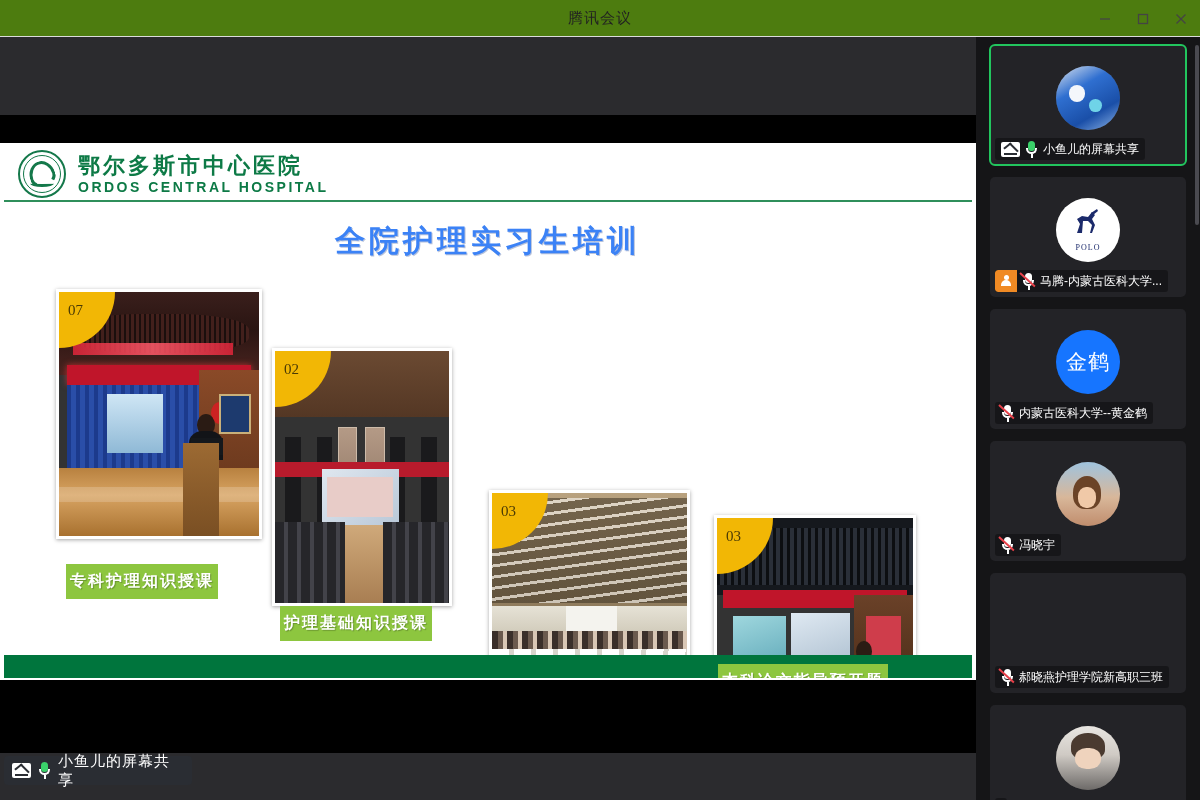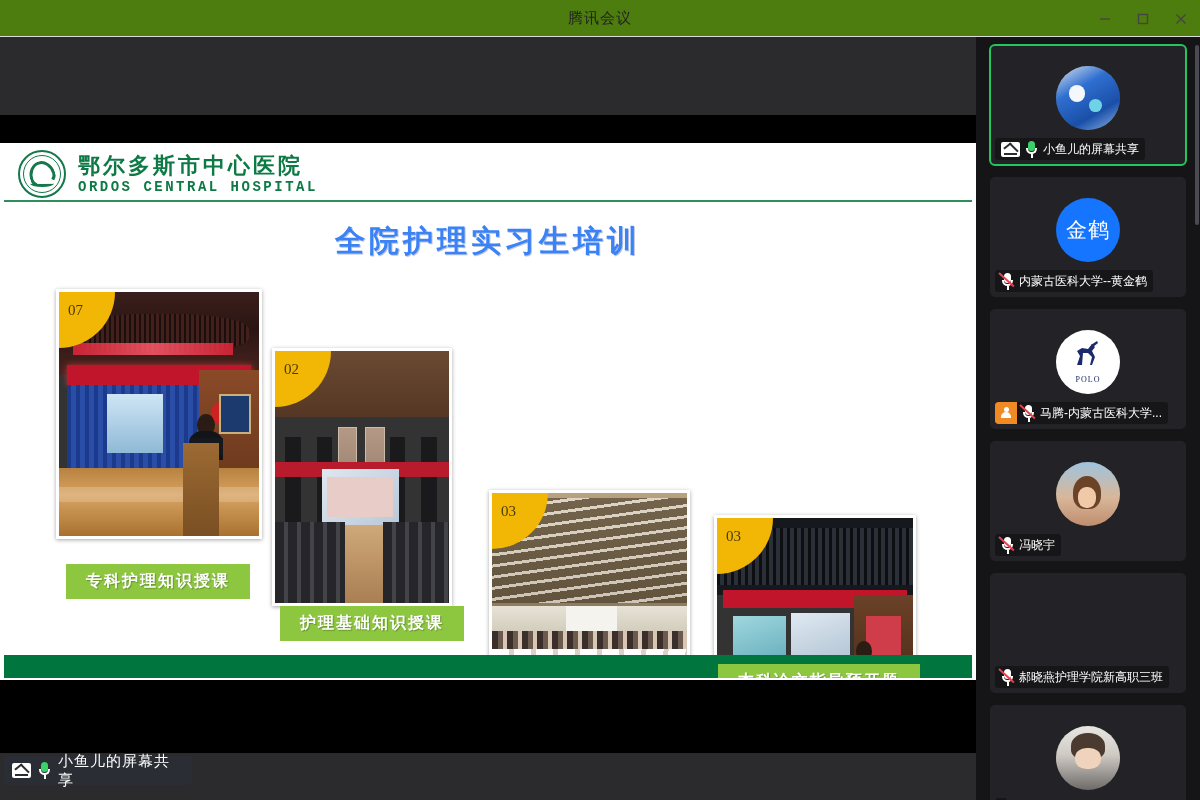--- a/index.html
+++ b/index.html
@@ -62,21 +62,21 @@
     border-bottom:3px solid #14784a; border-radius:0 0 50% 50%;
   }
   .hosp-name-cn {
     position:absolute; left:78px; top:8px; font-size:22px; font-weight:bold;
     color:#0d7a46; letter-spacing:3px;
     font-family:Liberation Sans, sans-serif;
   }
   .hosp-name-en {
     position:absolute; left:78px; top:36px; font-size:14px; font-weight:bold;
     color:#0d7a46; letter-spacing:2.5px;
-    font-family:Liberation Mono, monospace;
+    font-family:Liberation Sans, sans-serif;
   }
   .hdr-rule { position:absolute; left:4px; top:57px; width:968px; height:2px; background:#2f8f5b; }
 
   .slide-title {
     position:absolute; left:0; top:78px; width:976px; text-align:center;
     font-size:30px; font-weight:bold; color:#3b82f6; letter-spacing:4px;
     font-family:"DejaVu Sans","Liberation Sans",sans-serif;
     text-shadow:1px 1px 0 #b9c3da;
   }
 
@@ -95,21 +95,21 @@
     background:#f2b705; border-radius:0 0 100% 0; z-index:5;
   }
   .badge span {
     position:absolute; left:9px; top:10px; font-size:15px; color:#4a3a05;
     font-family:"Liberation Serif","DejaVu Serif",serif;
   }
   .caption {
     position:absolute; z-index:8;
     background:#8dc63f; color:#fff; font-weight:bold;
     font-size:16px; letter-spacing:2px; text-align:center;
-    padding:7px 20px; white-space:nowrap;
+    padding:7px 4px; white-space:nowrap;
     font-family:"DejaVu Sans","Liberation Sans",sans-serif;
     text-shadow:1px 1px 1px rgba(0,0,0,.25);
   }
 
   
   #ph1 { left:56px; top:146px; width:206px; height:250px; }
   .p1-ceiling { position:absolute; left:0; top:0; width:100%; height:34%; background:linear-gradient(180deg,#3a1f1c 0%,#2a1512 45%,#4a2420 100%); }
   .p1-ceil-grid { position:absolute; left:5%; top:9%; width:90%; height:16%; background:repeating-linear-gradient(90deg,#1b0f0d 0 2px,#43201c 2px 5px); border-radius:40%; }
   .p1-banner { position:absolute; left:4%; top:30%; width:92%; height:8%; background:#c0152a; box-shadow:0 0 6px rgba(255,60,60,.6); }
   .p1-banner2 { position:absolute; left:7%; top:21%; width:80%; height:5%; background:linear-gradient(90deg,#e0253a,#ff5a6a,#e0253a); opacity:.85; }
@@ -406,33 +406,20 @@
         <span class="ico-mic on">
           <span class="cap"></span>
             <span class="arc"></span>
             <span class="stem"></span>
         </span>
         <span class="nm">小鱼儿的屏幕共享</span>
       </div>
     </div>
 
     <div class="tile">
-      <div class="avatar-text">金鹤</div>
-      <div class="namebar haspad">
-        <span class="ico-mic off">
-          <span class="cap"></span>
-            <span class="arc"></span>
-            <span class="stem"></span>
-            <span class="slash"></span>
-        </span>
-        <span class="nm">内蒙古医科大学--黄金鹤</span>
-      </div>
-    </div>
-
-    <div class="tile">
       <div class="avatar-img">
         <div class="av-polo">
           <svg class="horse" viewBox="0 0 34 30">
             <path d="M6 26 L9 17 L6 12 L11 9 L17 10 L21 5 L24 8 L21 12 L24 18 L21 26 L19 26 L21 18 L17 14 L12 14 L11 26 Z" fill="#1b2a6b"></path>
             <path d="M20 6 L26 2 L27 4 L22 8 Z" fill="#1b2a6b"></path>
           </svg>
           <div class="lbl">POLO</div>
         </div>
       </div>
       <div class="namebar">
@@ -443,20 +430,33 @@
           <span class="cap"></span>
             <span class="arc"></span>
             <span class="stem"></span>
             <span class="slash"></span>
         </span>
         <span class="nm">马腾-内蒙古医科大学...</span>
       </div>
     </div>
 
     <div class="tile">
+      <div class="avatar-text">金鹤</div>
+      <div class="namebar haspad">
+        <span class="ico-mic off">
+          <span class="cap"></span>
+            <span class="arc"></span>
+            <span class="stem"></span>
+            <span class="slash"></span>
+        </span>
+        <span class="nm">内蒙古医科大学--黄金鹤</span>
+      </div>
+    </div>
+
+    <div class="tile">
       <div class="avatar-img">
           <div class="av-girl"></div>
         </div>
       <div class="namebar haspad">
         <span class="ico-mic off">
           <span class="cap"></span>
             <span class="arc"></span>
             <span class="stem"></span>
             <span class="slash"></span>
         </span>

